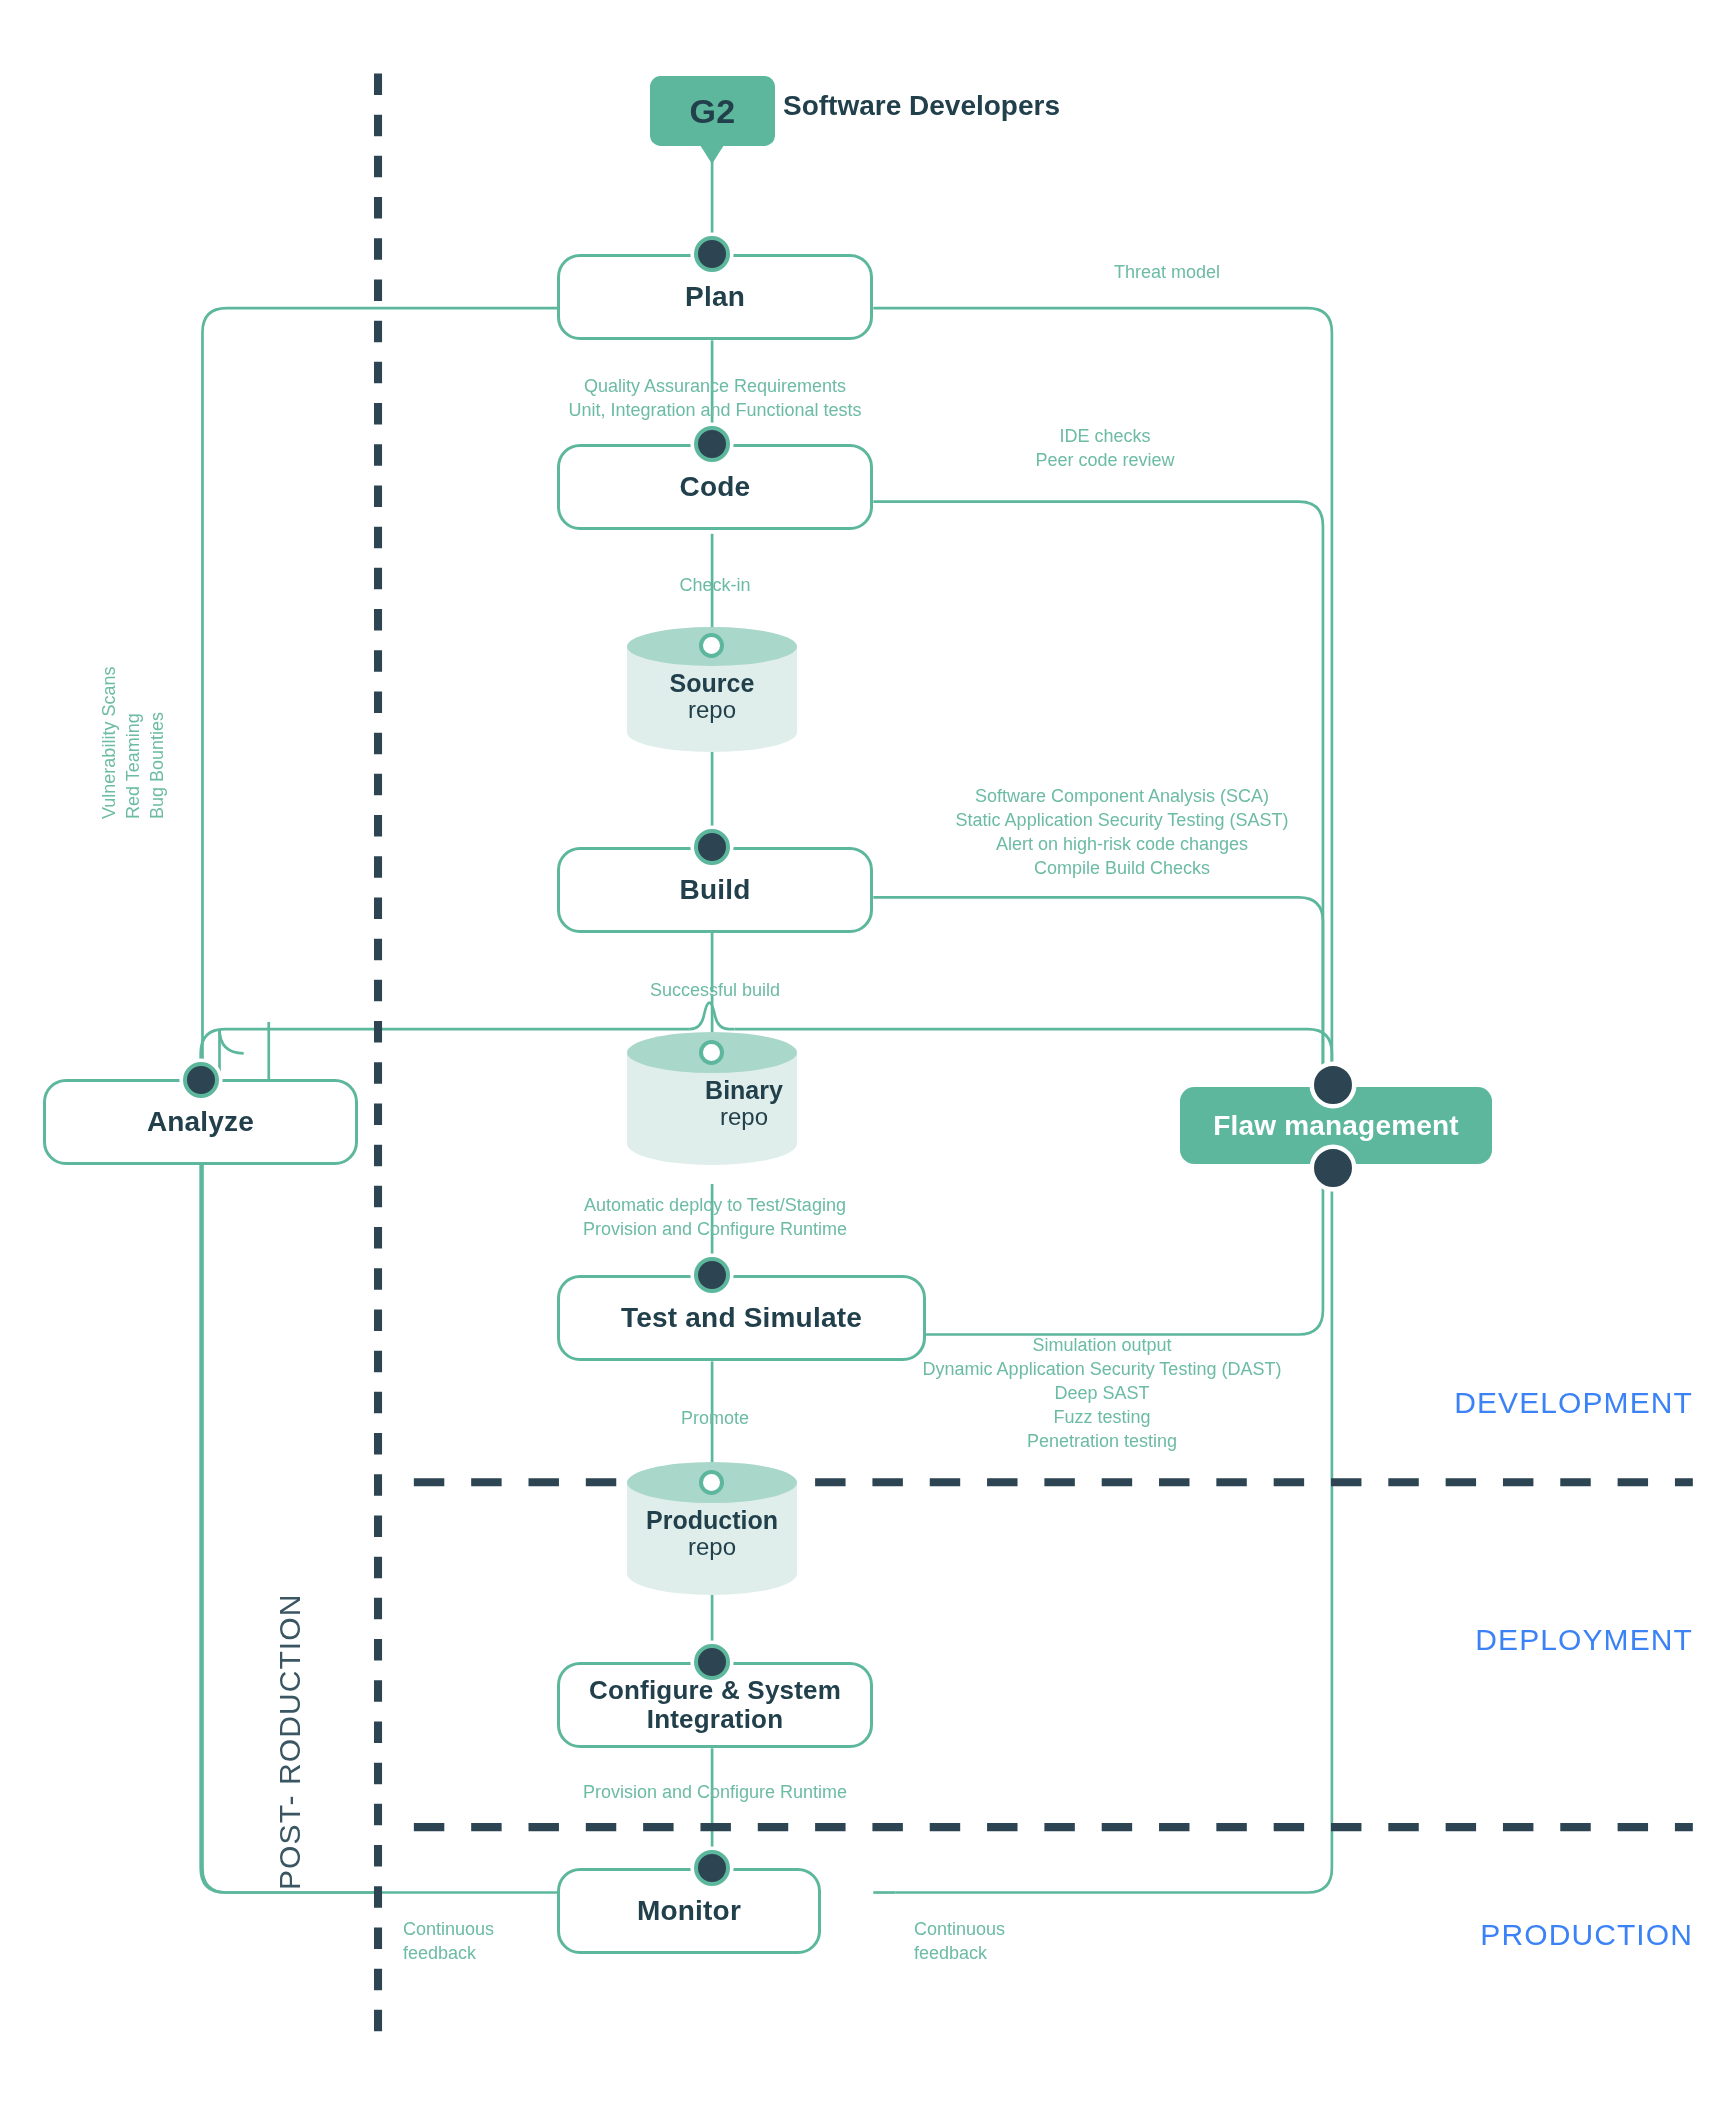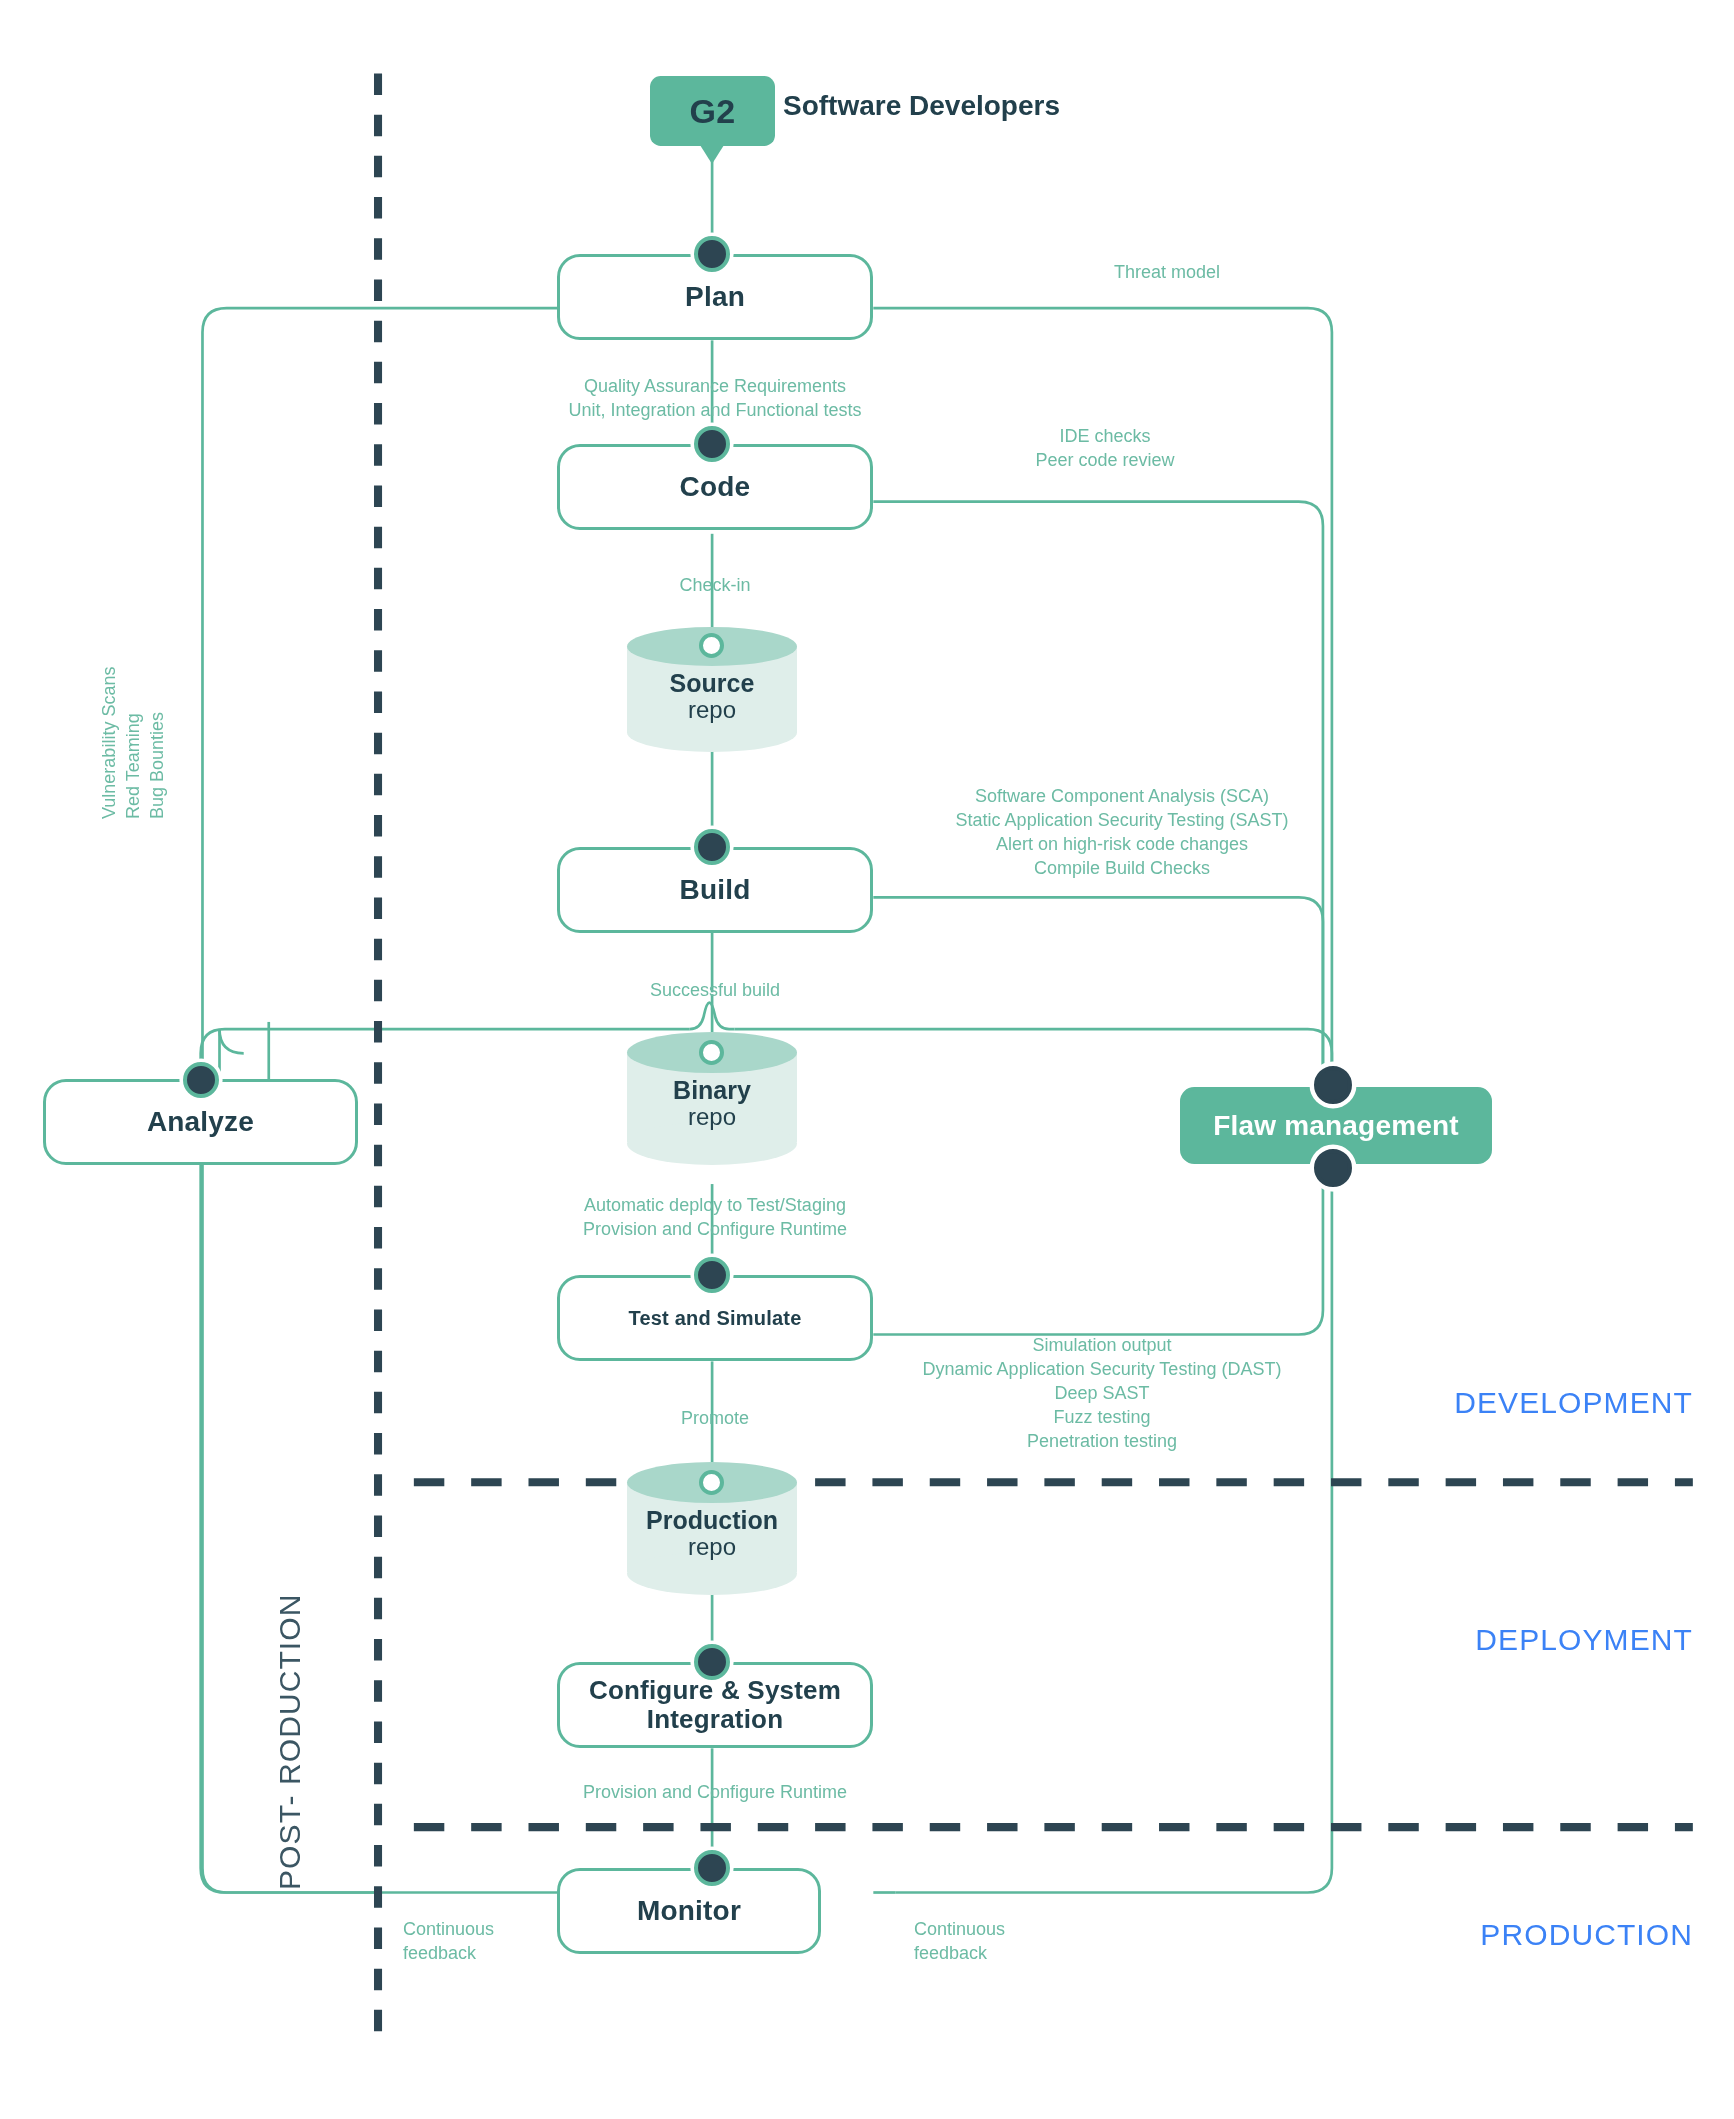--- a/index.html
+++ b/index.html
@@ -137,39 +137,39 @@
 
   <div class="node" style="left:557px;top:847px;width:316px;height:86px;font-size:28px;">
     <span>Build</span>
   </div>
   <div class="dot teal" style="left:694px;top:829px;width:36px;height:36px;"></div>
 
   <div class="cyl" style="left:627px;top:1032px;width:170px;height:133px;">
     <div class="body" style="top:19.7px;height:90px;"></div>
     <div class="bottom" style="top:90px;height:43px;"></div>
     <div class="top" style="top:0px;height:41px;"></div>
-    <div class="txt" style="top:45px;">
+    <div class="txt" style="top:45px;padding-left:32px;">
       <span class="b" style="font-size:25px;">Binary</span>
       <span class="n" style="font-size:24px;">repo</span>
     </div>
   </div>
   <div class="dot hollow" style="left:699px;top:1040px;width:25px;height:25px;"></div>
 
   <div class="node" style="left:43px;top:1079px;width:315px;height:86px;font-size:28px;">
     <span>Analyze</span>
   </div>
   <div class="dot teal" style="left:183px;top:1062px;width:36px;height:36px;"></div>
 
   <div class="node solid" style="left:1180px;top:1087px;width:312px;height:77px;font-size:28px;border-radius:14.3px;">
     <span>Flaw management</span>
   </div>
   <div class="dot navy" style="left:1314px;top:1066px;width:38px;height:38px;"></div>
   <div class="dot navy" style="left:1314px;top:1149px;width:38px;height:38px;"></div>
 
-  <div class="node" style="left:557px;top:1275px;width:316px;height:86px;font-size:20px;">
+  <div class="node" style="left:557px;top:1275px;width:369px;height:86px;font-size:28px;">
     <span>Test and Simulate</span>
   </div>
   <div class="dot teal" style="left:694px;top:1257px;width:36px;height:36px;"></div>
 
   <div class="cyl" style="left:627px;top:1462px;width:170px;height:133px;">
     <div class="body" style="top:19.7px;height:90px;"></div>
     <div class="bottom" style="top:90px;height:43px;"></div>
     <div class="top" style="top:0px;height:41px;"></div>
     <div class="txt" style="top:45px;">
       <span class="b" style="font-size:25px;">Production</span>

